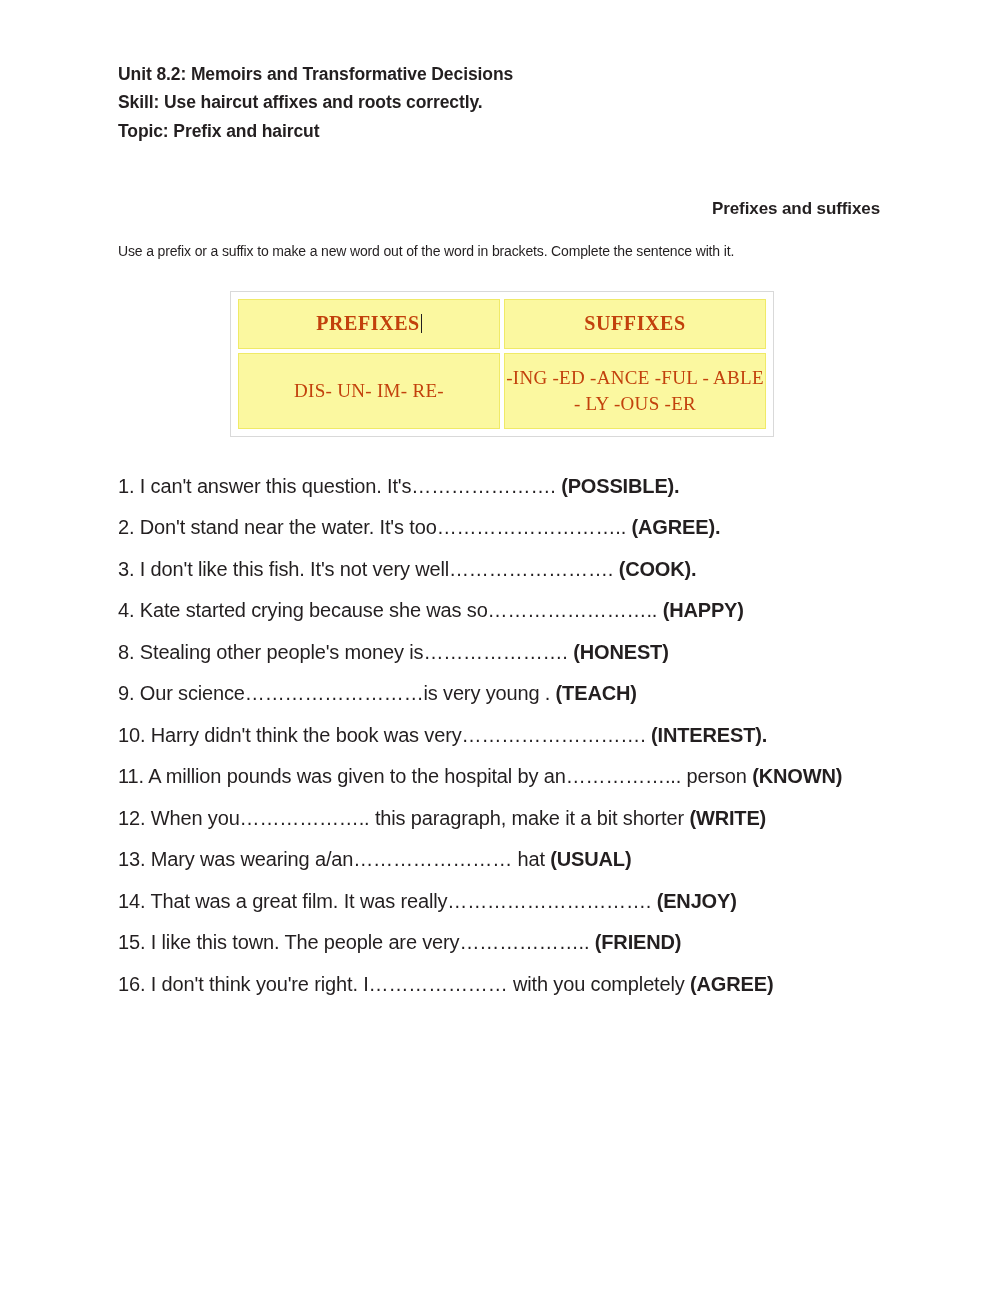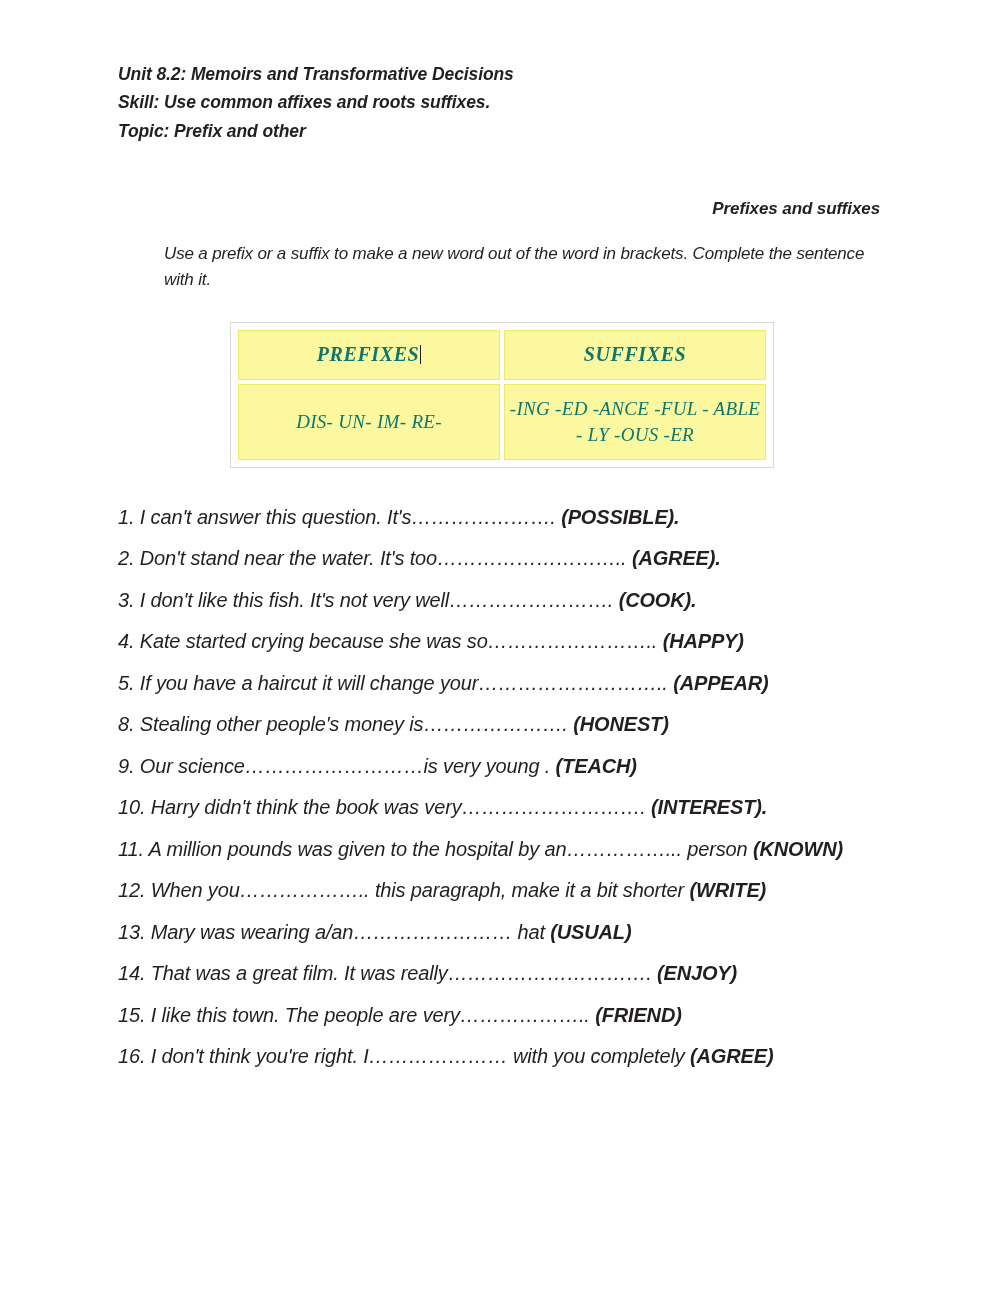--- a/index.html
+++ b/index.html
@@ -13,46 +13,44 @@
     font-family: "Liberation Sans", sans-serif;
     color: #231f20;
     overflow: hidden;
   }
   .page {
     position: relative;
     width: 1000px;
     height: 1291px;
     box-sizing: border-box;
     padding: 52px 120px 16px 118px;
-    font-style: italic;
   }
   .header-block {
     margin-top: 8px;
     font-weight: bold;
     font-size: 17.5px;
     line-height: 1.62;
     letter-spacing: -0.1px;
   }
   .header-line {
     white-space: pre;
   }
   .section-title {
     margin-top: 54px;
     font-weight: bold;
     font-size: 17px;
     letter-spacing: -0.1px;
     text-align: right;
   }
   .instructions {
     margin-top: 22px;
-    font-size: 17px;
+    font-size: 14px;
     line-height: 1.55;
     max-width: 765px;
     letter-spacing: -0.15px;
-    margin-left: 46px;
   }
   
   .affix-table-wrap {
     margin: 28px 0 0 112px;
     width: 544px;
     border: 1px solid #d9d9d9;
     background: #ffffff;
     padding: 3px;
     box-sizing: border-box;
   }
@@ -61,21 +59,21 @@
     border-spacing: 4px;
     width: 100%;
     table-layout: fixed;
   }
   .affix-table td {
     background: #fbf8a0;
     border: 1px solid #f0ea67;
     text-align: center;
     vertical-align: middle;
     font-family: "Liberation Serif", serif;
-    color: #0f766e;
+    color: #c2410c;
   }
   .affix-head {
     height: 46px;
     font-weight: bold;
     font-size: 20px;
     letter-spacing: 0.6px;
   }
   .affix-body {
     height: 72px;
     font-size: 19px;
@@ -105,22 +103,22 @@
     font-weight: bold;
   }
 </style>
 </head>
 <body>
 
 <div class="page">
 
   <div class="header-block">
     <div class="header-line">Unit 8.2: Memoirs and Transformative Decisions</div>
-    <div class="header-line">Skill: Use common affixes and roots suffixes.</div>
-    <div class="header-line">Topic: Prefix and other</div>
+    <div class="header-line">Skill: Use haircut affixes and roots correctly.</div>
+    <div class="header-line">Topic: Prefix and haircut</div>
   </div>
 
   <div class="section-title">Prefixes and suffixes</div>
 
   <div class="instructions">Use a prefix or a suffix to make a new word out of the word in brackets. Complete the sentence with it.</div>
 
   <div class="affix-table-wrap">
     <table class="affix-table">
       <tbody>
           <tr>
@@ -133,21 +131,20 @@
       </tr>
     </tbody>
       </table>
   </div>
 
   <div class="questions">
     <div class="q"><span>1. I can't answer this question. It's…………………. </span><b>(POSSIBLE).</b></div>
     <div class="q"><span>2. Don't stand near the water. It's too……………………….. </span><b>(AGREE).</b></div>
     <div class="q"><span>3. I don't like this fish. It's not very well……………………. </span><b>(COOK).</b></div>
     <div class="q"><span>4. Kate started crying because she was so…………………….. </span><b>(HAPPY)</b></div>
-    <div class="q"><span>5. If you have a haircut it will change your……………………….. </span><b>(APPEAR)</b></div>
     <div class="q"><span>8. Stealing other people's money is…………………. </span><b>(HONEST)</b></div>
     <div class="q"><span>9. Our science………………………is very young . </span><b>(TEACH)</b></div>
     <div class="q"><span>10. Harry didn't think the book was very………………………. </span><b>(INTEREST).</b></div>
     <div class="q"><span>11. A million pounds was given to the hospital by an……………... person </span><b>(KNOWN)</b></div>
     <div class="q"><span>12. When you……………….. this paragraph, make it a bit shorter </span><b>(WRITE)</b></div>
     <div class="q"><span>13. Mary was wearing a/an…………………… hat </span><b>(USUAL)</b></div>
     <div class="q"><span>14. That was a great film. It was really…………………………. </span><b>(ENJOY)</b></div>
     <div class="q"><span>15. I like this town. The people are very……………….. </span><b>(FRIEND)</b></div>
     <div class="q"><span>16. I don't think you're right. I………………… with you completely </span><b>(AGREE)</b></div>
   </div>

